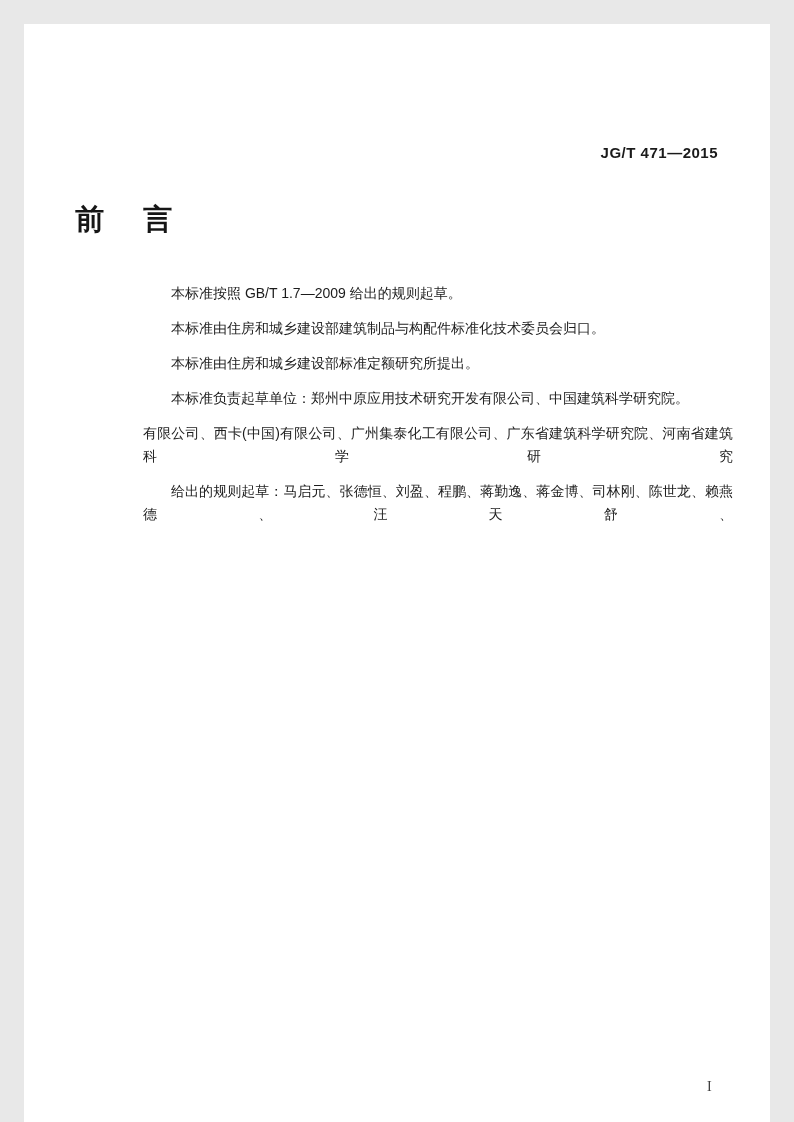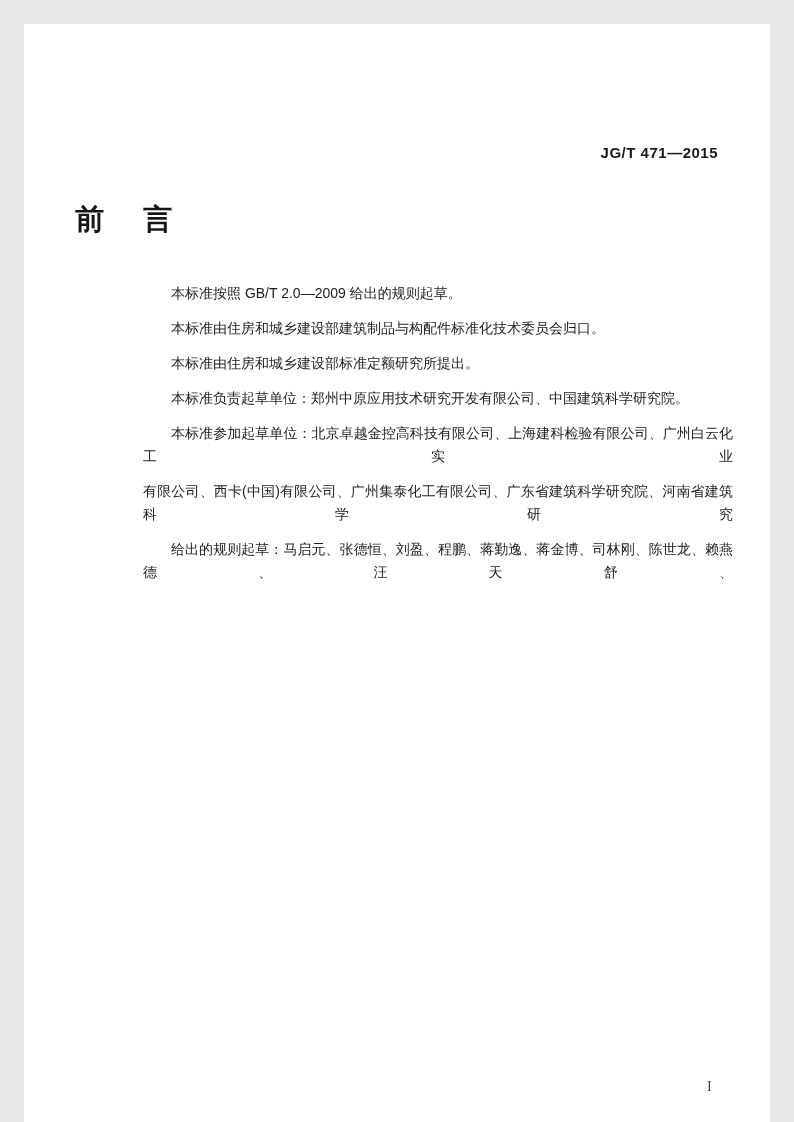--- a/index.html
+++ b/index.html
@@ -81,25 +81,24 @@
 </head>
 <body>
 
 <div class="page">
 
   <div class="std-code">JG/T 471—2015</div>
 
   <div class="doc-title">前言</div>
 
   <div class="doc-body">
-    <div class="line indent">本标准按照 GB/T 2.0—2009 给出的规则起草。</div>
+    <div class="line indent">本标准按照 GB/T 1.7—2009 给出的规则起草。</div>
     <div class="line indent">本标准由住房和城乡建设部建筑制品与构配件标准化技术委员会归口。</div>
     <div class="line indent">本标准由住房和城乡建设部标准定额研究所提出。</div>
     <div class="line indent">本标准负责起草单位：郑州中原应用技术研究开发有限公司、中国建筑科学研究院。</div>
-    <div class="line indent full">本标准参加起草单位：北京卓越金控高科技有限公司、上海建科检验有限公司、广州白云化工实业</div>
     <div class="line full">有限公司、西卡(中国)有限公司、广州集泰化工有限公司、广东省建筑科学研究院、河南省建筑科学研究</div>
     <div class="line indent full">给出的规则起草：马启元、张德恒、刘盈、程鹏、蒋勤逸、蒋金博、司林刚、陈世龙、赖燕德、汪天舒、</div>
   </div>
 
   <div class="page-number">I</div>
 
   <div class="scan-edge"></div>
 
 </div>
 

